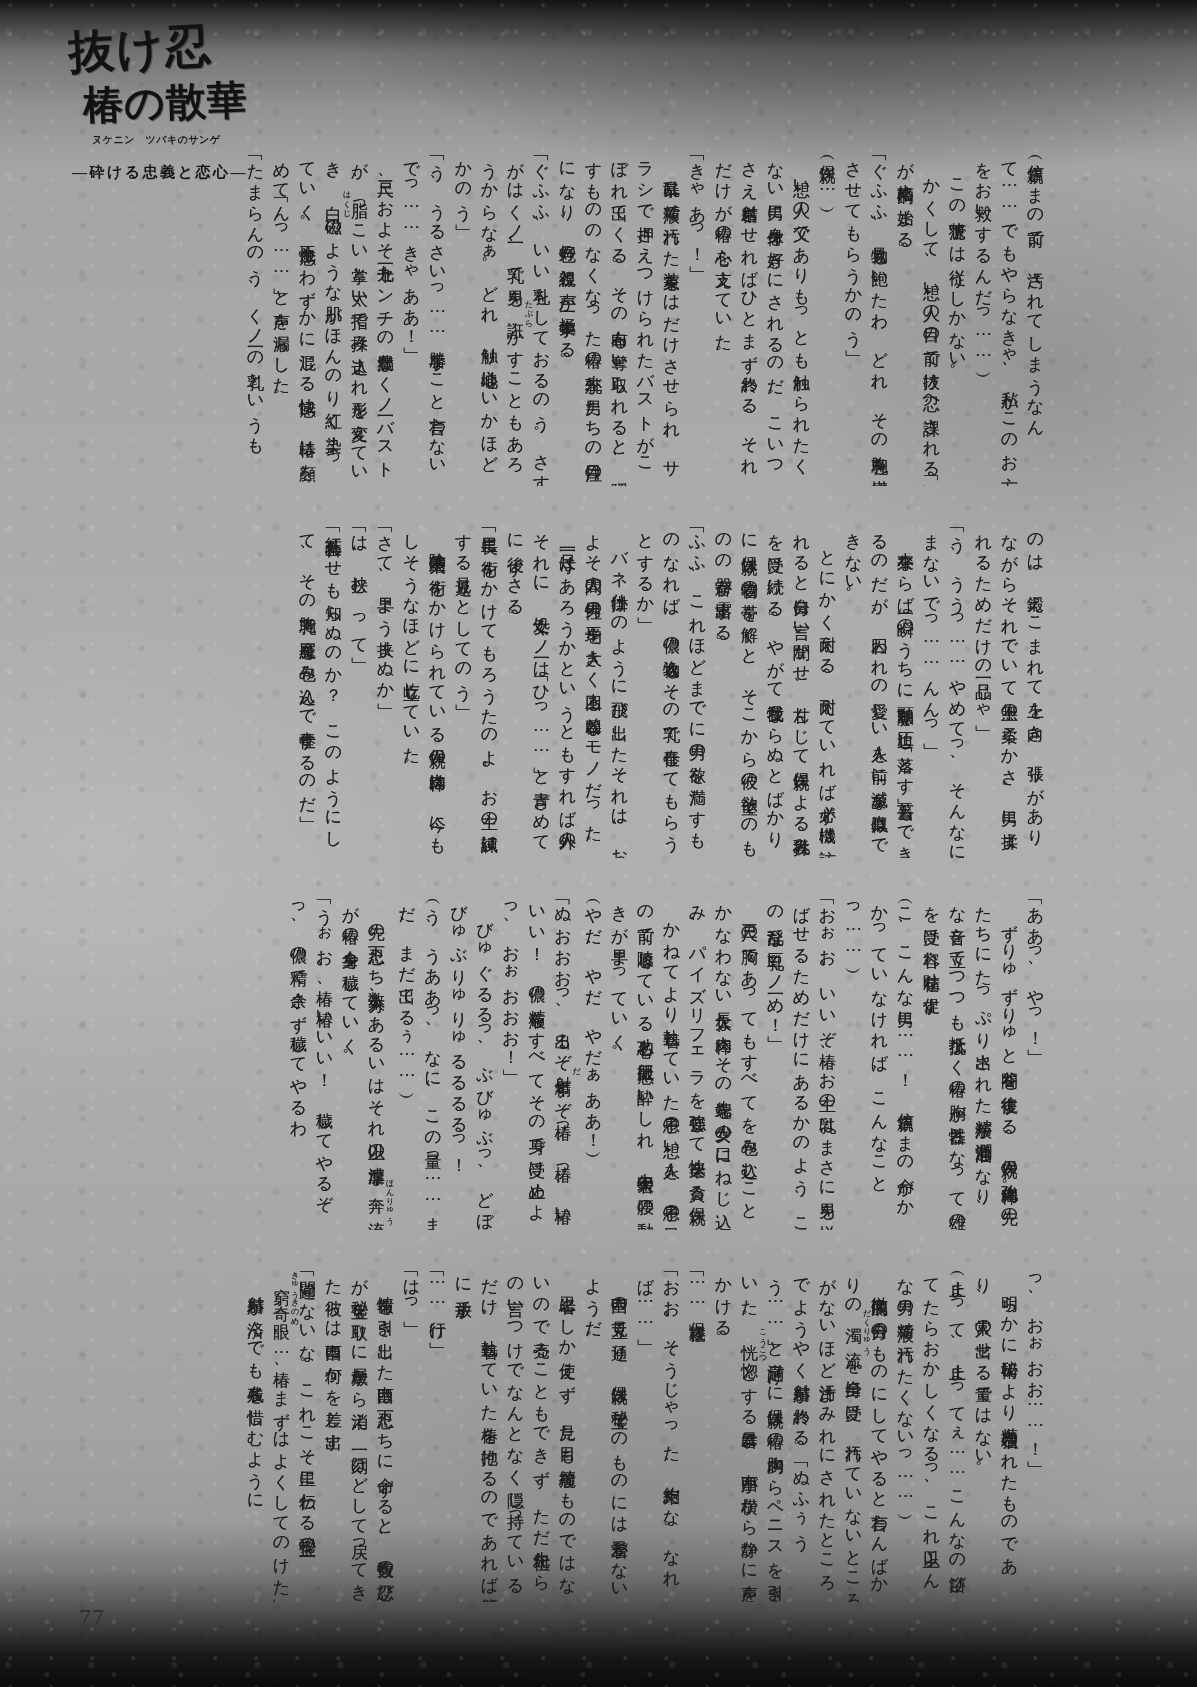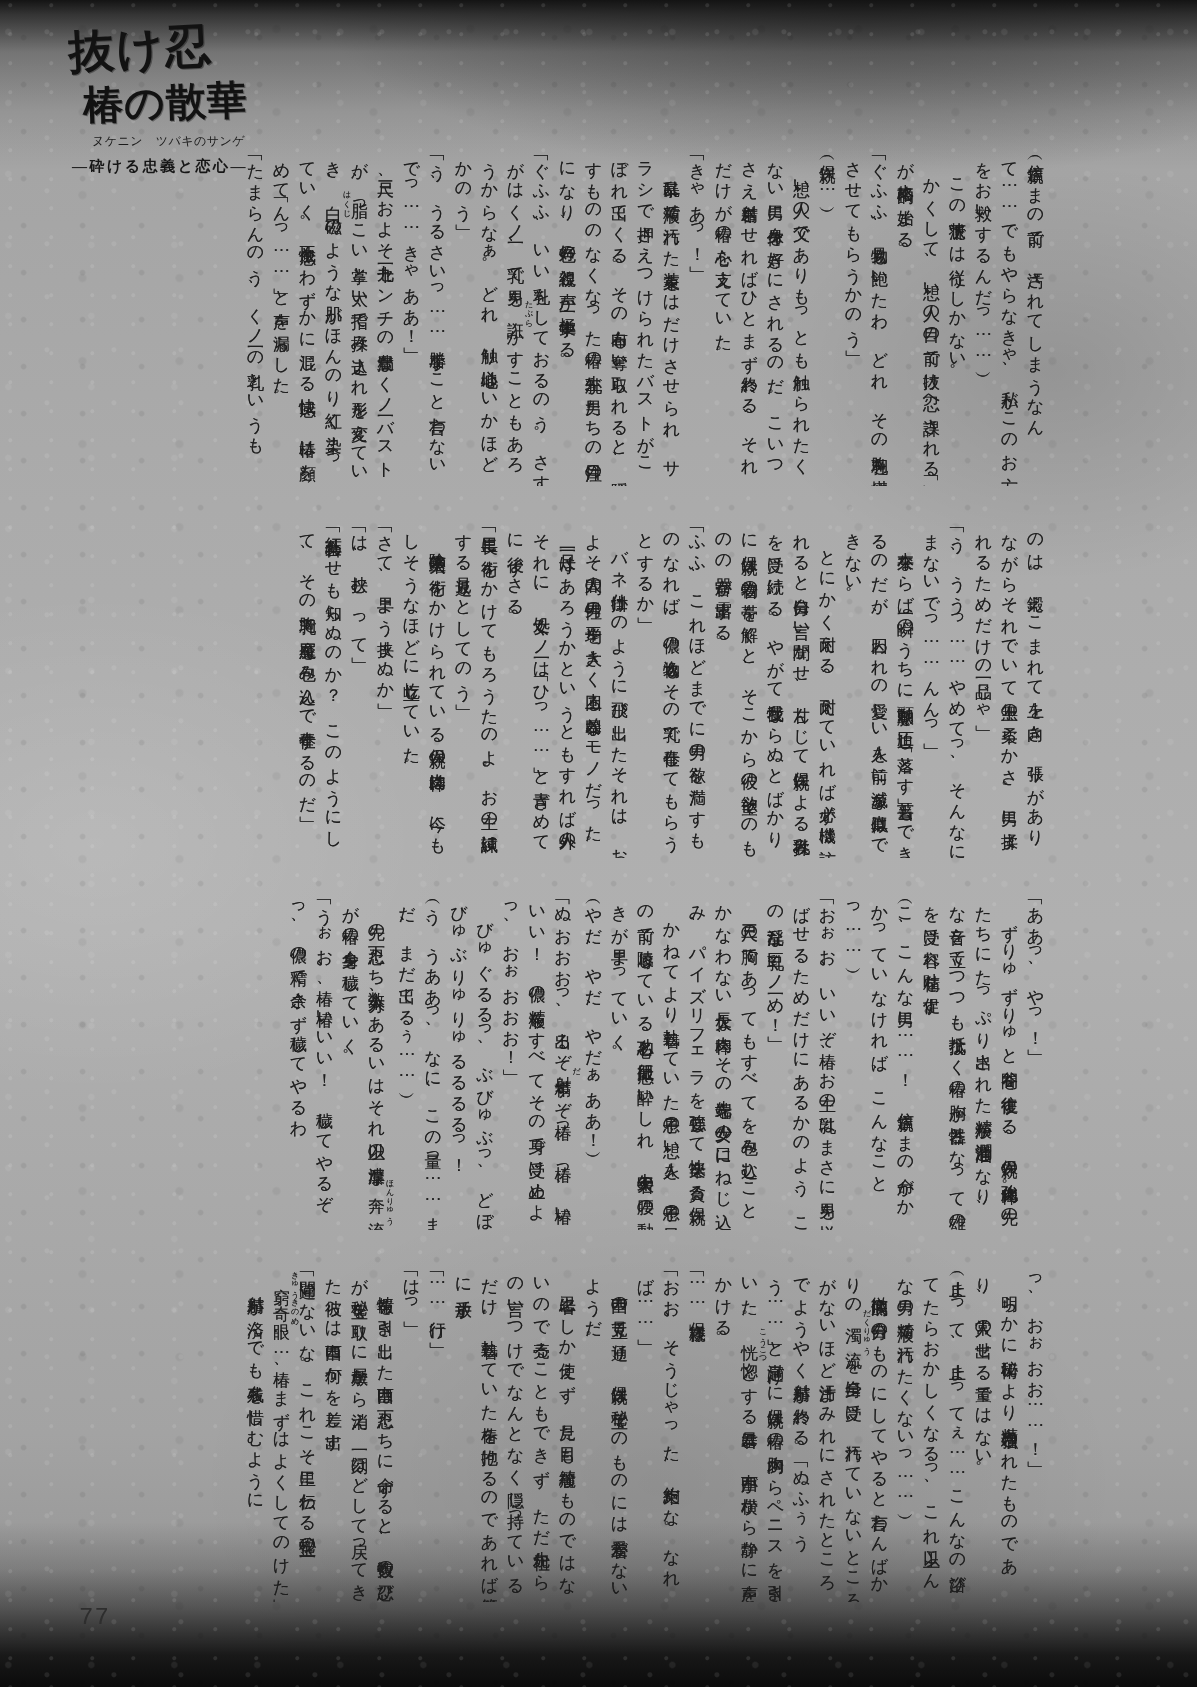--- a/index.html
+++ b/index.html
@@ -35,24 +35,24 @@
   .band p{margin:0;padding:0;}
   .band p.indent{text-indent:1em;}
   .band rt{font-size:8px;letter-spacing:0;}
   #band0{top:150px;} #band1{top:522px;} #band2{top:894px;} #band3{top:1266px;}
   .logo{position:absolute;left:70px;top:22px;width:280px;color:#121212;
     font-family:"Liberation Serif","DejaVu Serif",serif;font-weight:bold;}
   .logo-main{font-size:46px;letter-spacing:2px;transform:rotate(-3deg);transform-origin:left bottom;
     text-shadow:1px 1px 0 rgba(0,0,0,.35);}
   .logo-sub{font-size:40px;letter-spacing:1px;margin:-6px 0 0 14px;transform:rotate(-2deg);
     transform-origin:left bottom;text-shadow:1px 1px 0 rgba(0,0,0,.35);}
-  .logo-ruby{font-size:12px;font-weight:normal;letter-spacing:.5px;margin:0 0 7px 22px;color:#1a1a1a;}
+  .logo-ruby{font-size:10px;font-weight:bold;letter-spacing:.5px;margin:0 0 16px 22px;color:#1a1a1a;}
   .logo-tagline{font-size:15px;letter-spacing:2.5px;margin:0 0 0 2px;color:#161616;}
   .page-num{position:absolute;left:79px;top:1604px;
-    font-family:Liberation Mono, monospace;
+    font-family:Liberation Serif, serif;
     font-size:24px;color:#2e2e2e;letter-spacing:1px;}
 </style>
 </head>
 <body>
 
 <div class="page">
   <div class="texture"></div>
 
   <div class="logo">
     <div class="logo-main">抜け忍</div>

